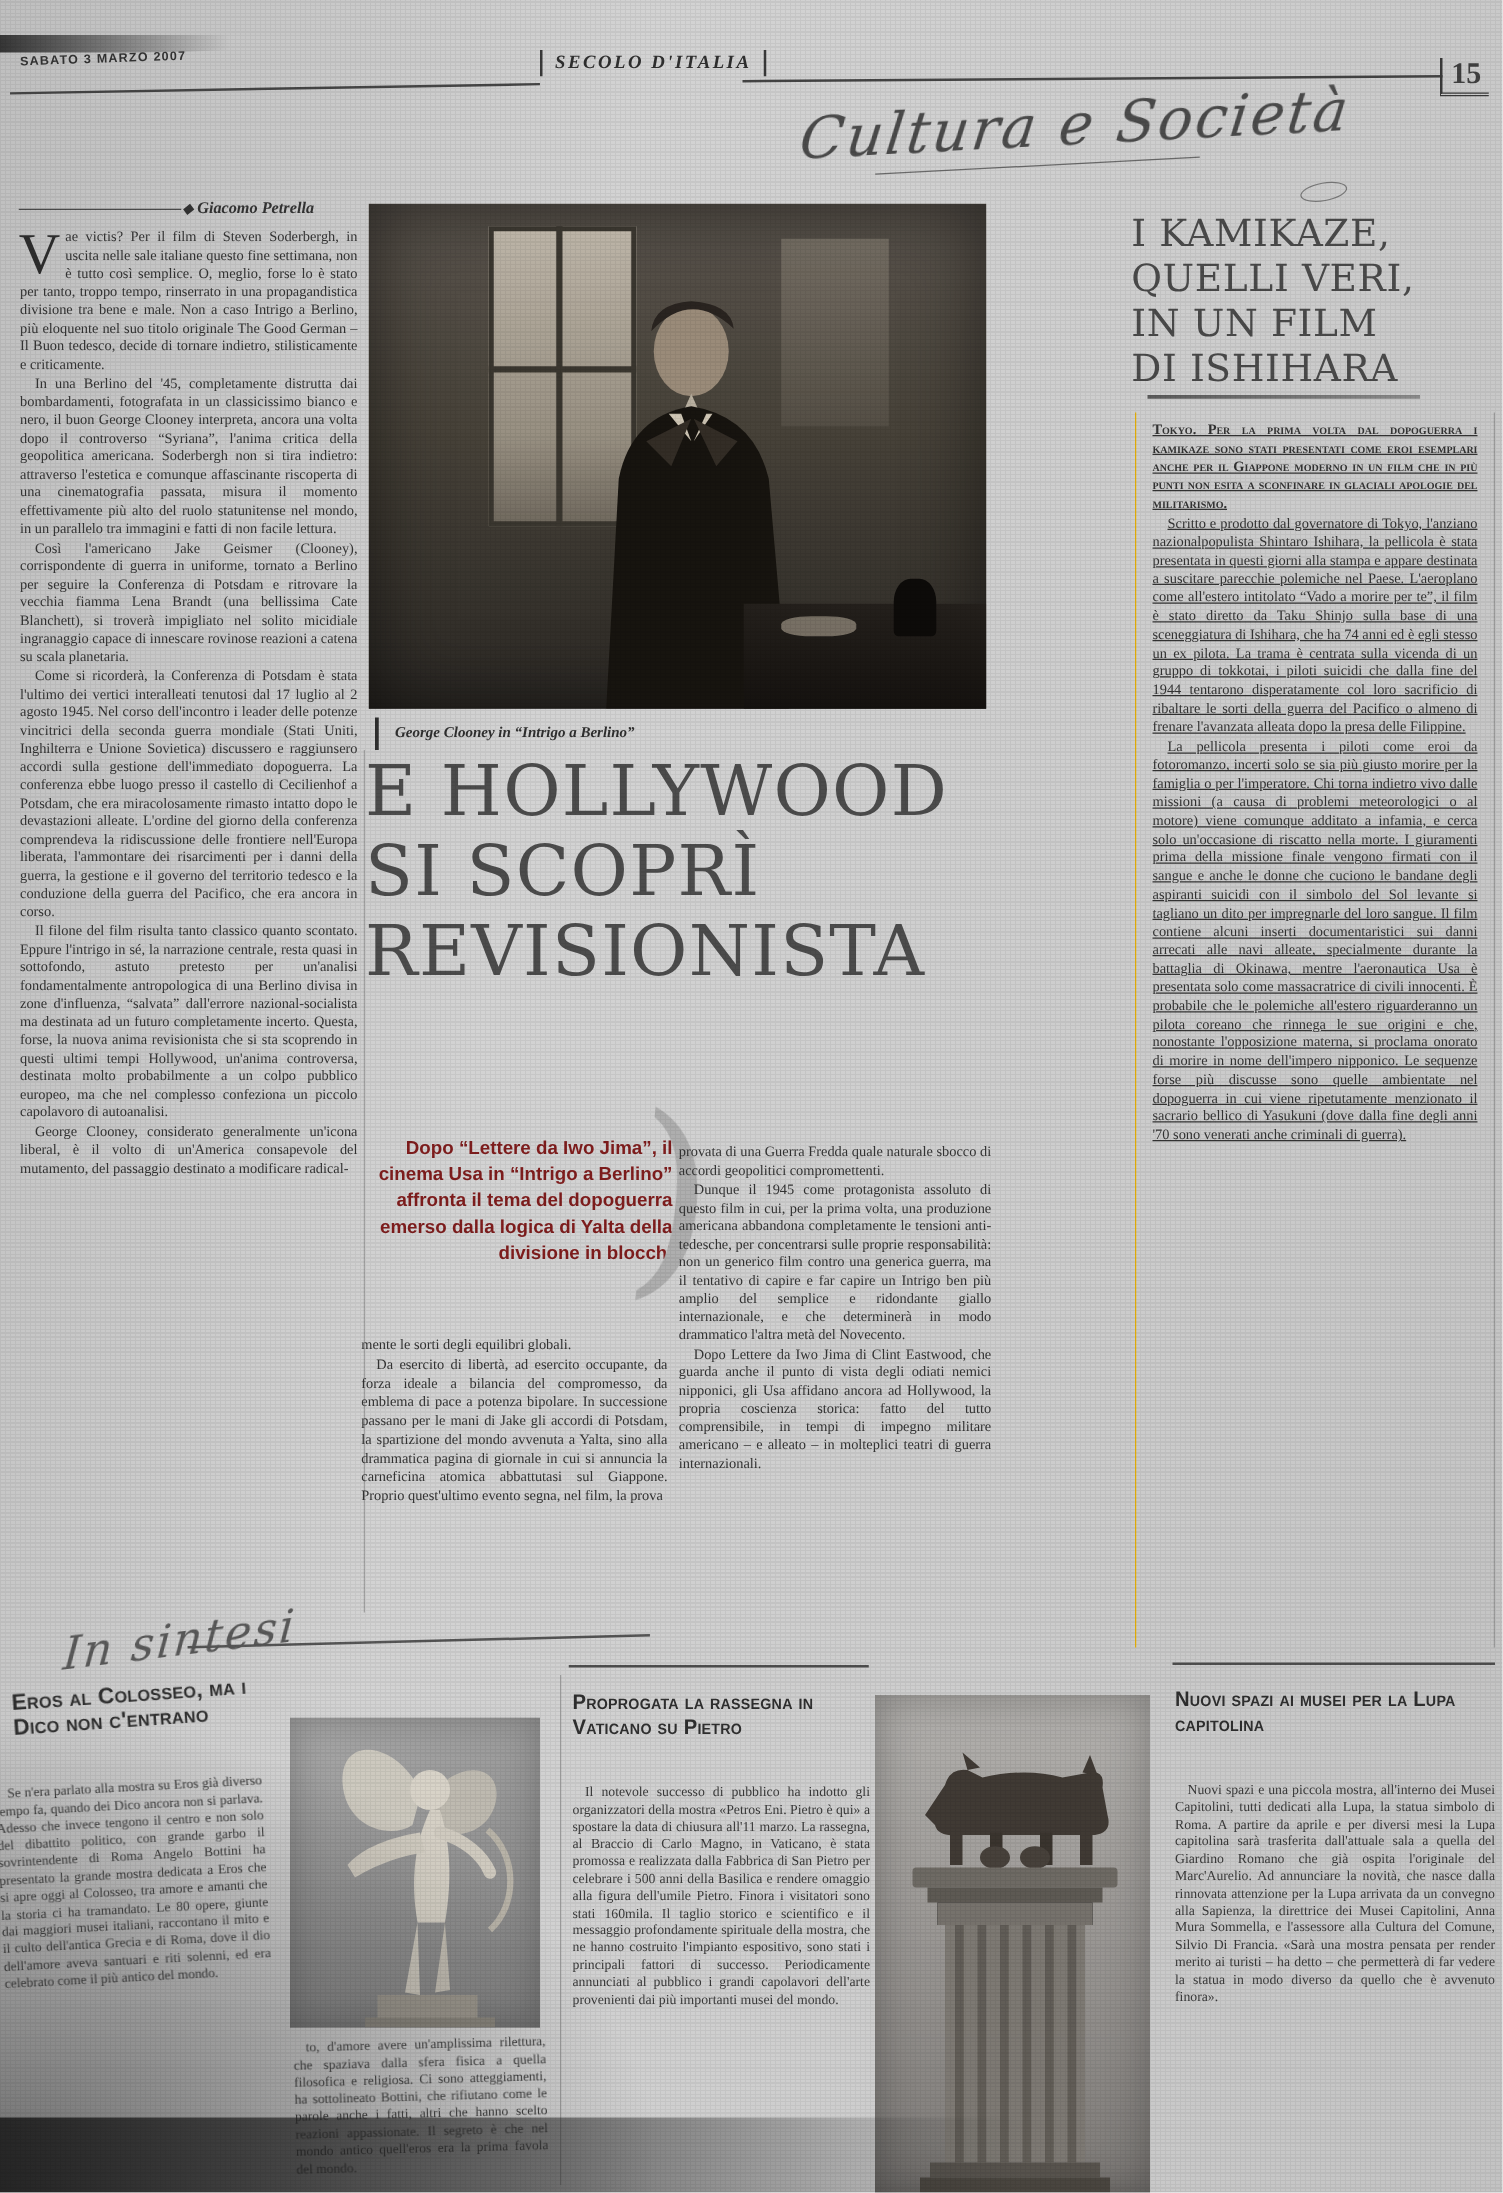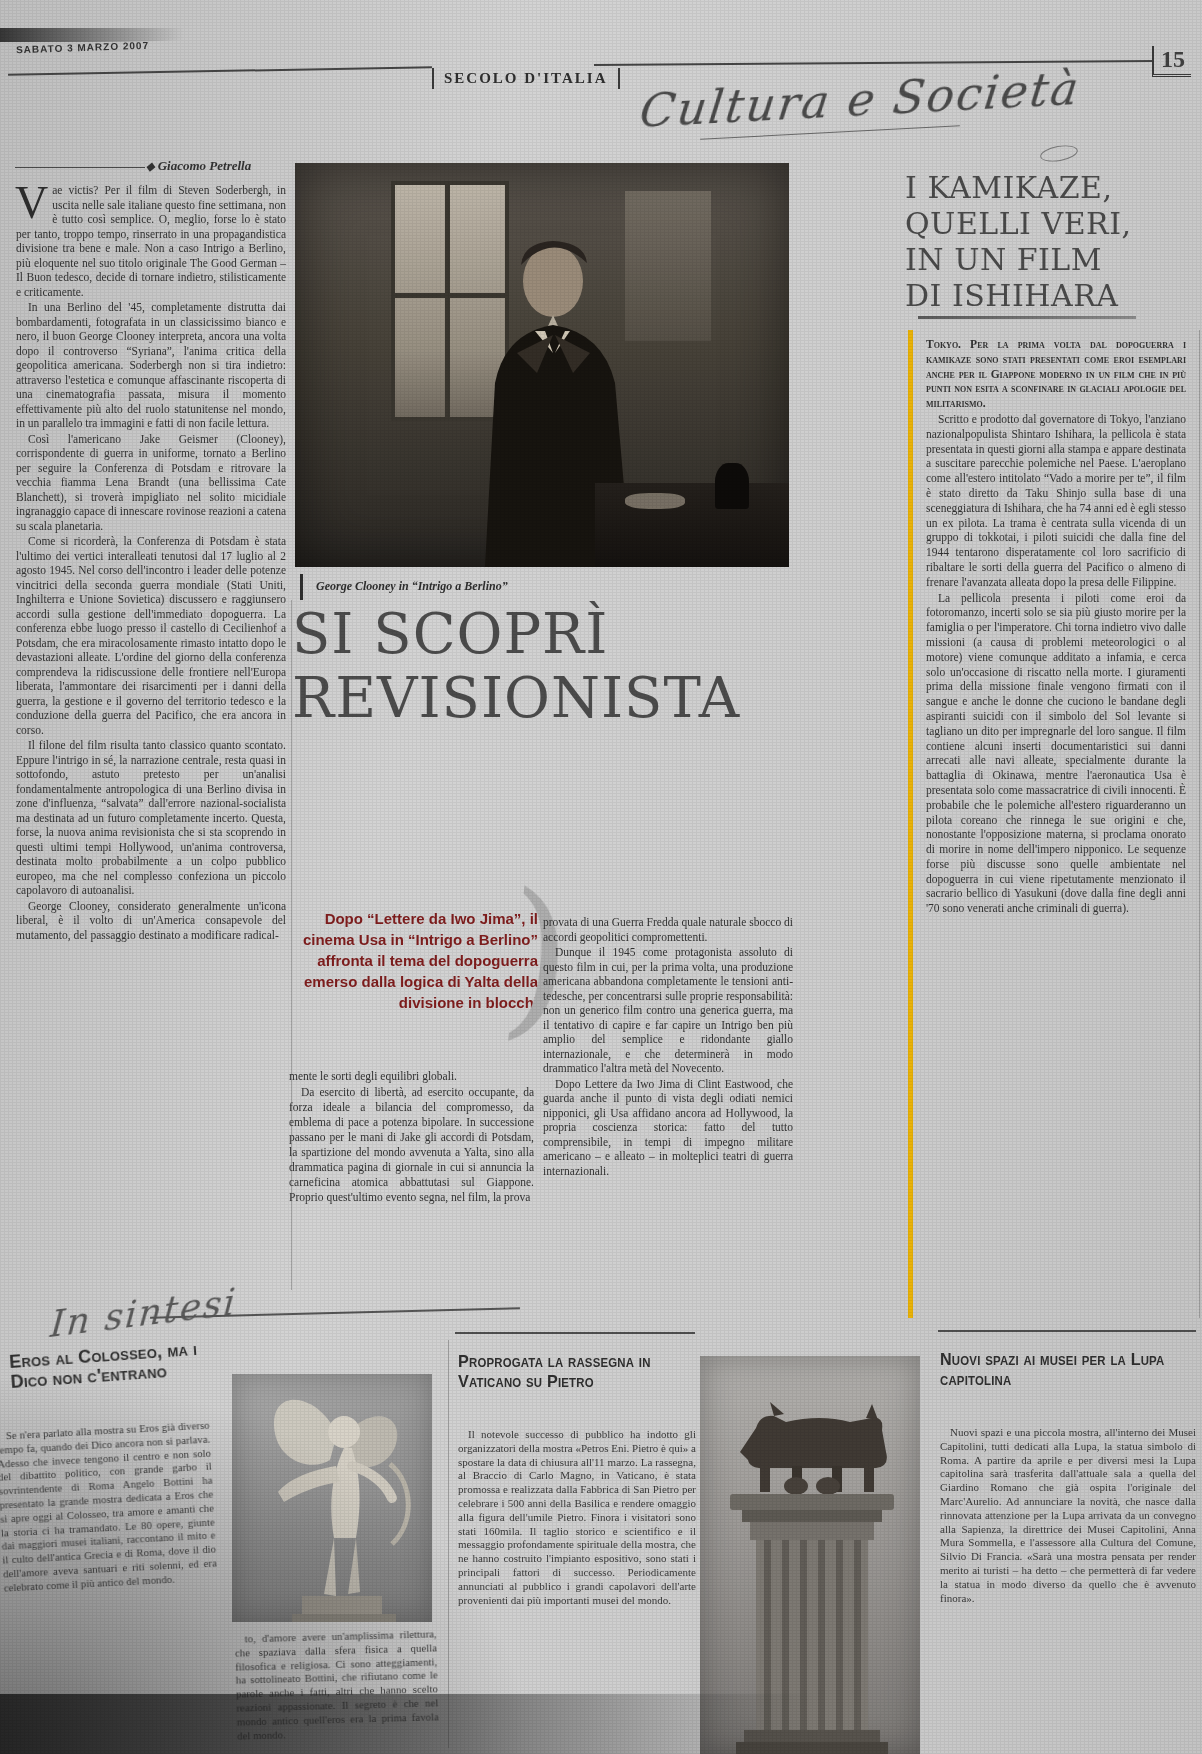--- a/index.html
+++ b/index.html
@@ -44,21 +44,21 @@
   .caption{font:bold italic 12px "Liberation Serif",serif;color:#2f2f2f;}
   .capbar{display:inline-block;width:3px;height:26px;background:#2f2f2f;vertical-align:middle;margin-right:10px;}
   
   .headline{font:400 56px/64px "DejaVu Serif",serif;color:#4c4c4c;letter-spacing:1px;filter:blur(.3px);}
   
   .standfirst{font:bold 15px/21px "Liberation Sans",sans-serif;color:#7f1d1d;text-align:right;filter:blur(.3px);}
   .bigquote{font:200 170px/160px "DejaVu Serif",serif;color:#aeaeae;transform:rotate(6deg);filter:blur(.6px);}
   
   .side-headline{font:400 30px/36px "DejaVu Serif",serif;color:#4a4a4a;letter-spacing:.5px;filter:blur(.3px);}
   .side-rule{height:3px;background:linear-gradient(to right,#5a5a5a,#8a8a8a);}
-  .side-body{border-left:5px solid #eab308;border-right:1px solid #9b9b9b;padding:6px 12px;}
+  .side-body{border-left:1px solid #eab308;border-right:1px solid #9b9b9b;padding:6px 12px;text-decoration:underline;}
   .lead-in{font-variant:small-caps;font-weight:bold;}
   .vline{width:1px;background:#a2a2a2;}
   
   .brief-headline{font:bold 17px/20px "Liberation Sans",sans-serif;font-variant:small-caps;
     color:#2f2f2f;letter-spacing:.2px;transform:scaleX(.95);transform-origin:left;filter:blur(.3px);}
   .brief-body{font-size:10.8px;line-height:13.8px;text-align:justify;color:#3a3a3a;filter:blur(.35px);hyphens:auto;overflow:hidden;}
   .brief-body p{margin:0;text-indent:10px;}
   .warp1{transform:rotate(-3deg);filter:blur(.55px);}
   .warp2{transform:rotate(-4deg);}
   .statue-box{background:linear-gradient(160deg,#a9a9a9,#8f8f8f 60%,#7f7f7f);overflow:hidden;
@@ -67,21 +67,21 @@
     box-shadow:inset 0 0 35px rgba(0,0,0,.3);}
   .ornament{width:36px;height:13px;border:1px solid #7a7a7a;border-radius:50%;transform:rotate(-10deg);}
 </style>
 </head>
 <body>
 
 <div class="abs edge-top noi"></div>
 
 <div class="abs date" style="left:16px;top:42px;">SABATO 3 MARZO 2007</div>
 <div class="abs rule" style="left:8px;top:70px;width:424px;transform:rotate(-1deg);"></div>
-<div class="abs masthead" style="left:432px;top:68px;">SECOLO D'ITALIA</div>
+<div class="abs masthead" style="left:432px;top:40px;font-style:italic;">SECOLO D'ITALIA</div>
 <div class="abs rule" style="left:594px;top:62px;width:560px;transform:rotate(-0.4deg);"></div>
 <div class="abs pageno" style="left:1152px;top:46px;">15</div>
 <div class="abs script" style="left:640px;top:72px;">Cultura e Società</div>
 <div class="abs rule" style="left:700px;top:132px;width:260px;height:1px;transform:rotate(-3deg);background:#6a6a6a;"></div>
 
 <div class="abs rule" style="left:15px;top:167px;width:130px;height:1px;background:#4a4a4a;"></div>
 <div class="abs byline" style="left:146px;top:158px;">
   <span class="diamond">◆</span>
   <span>Giacomo Petrella</span>
 </div>
@@ -116,20 +116,21 @@
   <div class="abs noi" style="left:330px;top:330px;width:60px;height:16px;background:#8d8577;border-radius:40%;opacity:.8;"></div>
   <div class="abs noi" style="left:420px;top:300px;width:34px;height:46px;background:#0d0b09;border-radius:40% 40% 10% 10%;"></div>
 </div>
 
 <div class="abs caption" style="left:300px;top:574px;width:480px;">
   <span class="capbar"></span>
   <span>George Clooney in “Intrigo a Berlino”</span>
 </div>
 
 <div class="abs headline" style="left:292px;top:602px;width:510px;">
+  <div>E HOLLYWOOD</div>
   <div>SI SCOPRÌ</div>
   <div>REVISIONISTA</div>
 </div>
 
 <div class="abs standfirst" style="left:296px;top:908px;width:242px;">Dopo “Lettere da Iwo Jima”, il cinema Usa in “Intrigo a Berlino” affronta il tema del dopoguerra emerso dalla logica di Yalta della divisione in blocchi</div>
 <div class="abs bigquote noi" style="left:505px;top:878px;">)</div>
 
 <div class="abs bodytext" style="left:288px;top:1068px;width:247px;height:232px;line-height:15px;">
   <p class="noind">mente le sorti degli equilibri globali.</p>
   <p>Da esercito di libertà, ad esercito occupante, da forza ideale a bilancia del compromesso, da emblema di pace a potenza bipolare. In successione passano per le mani di Jake gli accordi di Potsdam, la spartizione del mondo avvenuta a Yalta, sino alla drammatica pagina di giornale in cui si annuncia la carneficina atomica abbattutasi sul Giappone. Proprio quest'ultimo evento segna, nel film, la prova</p>

